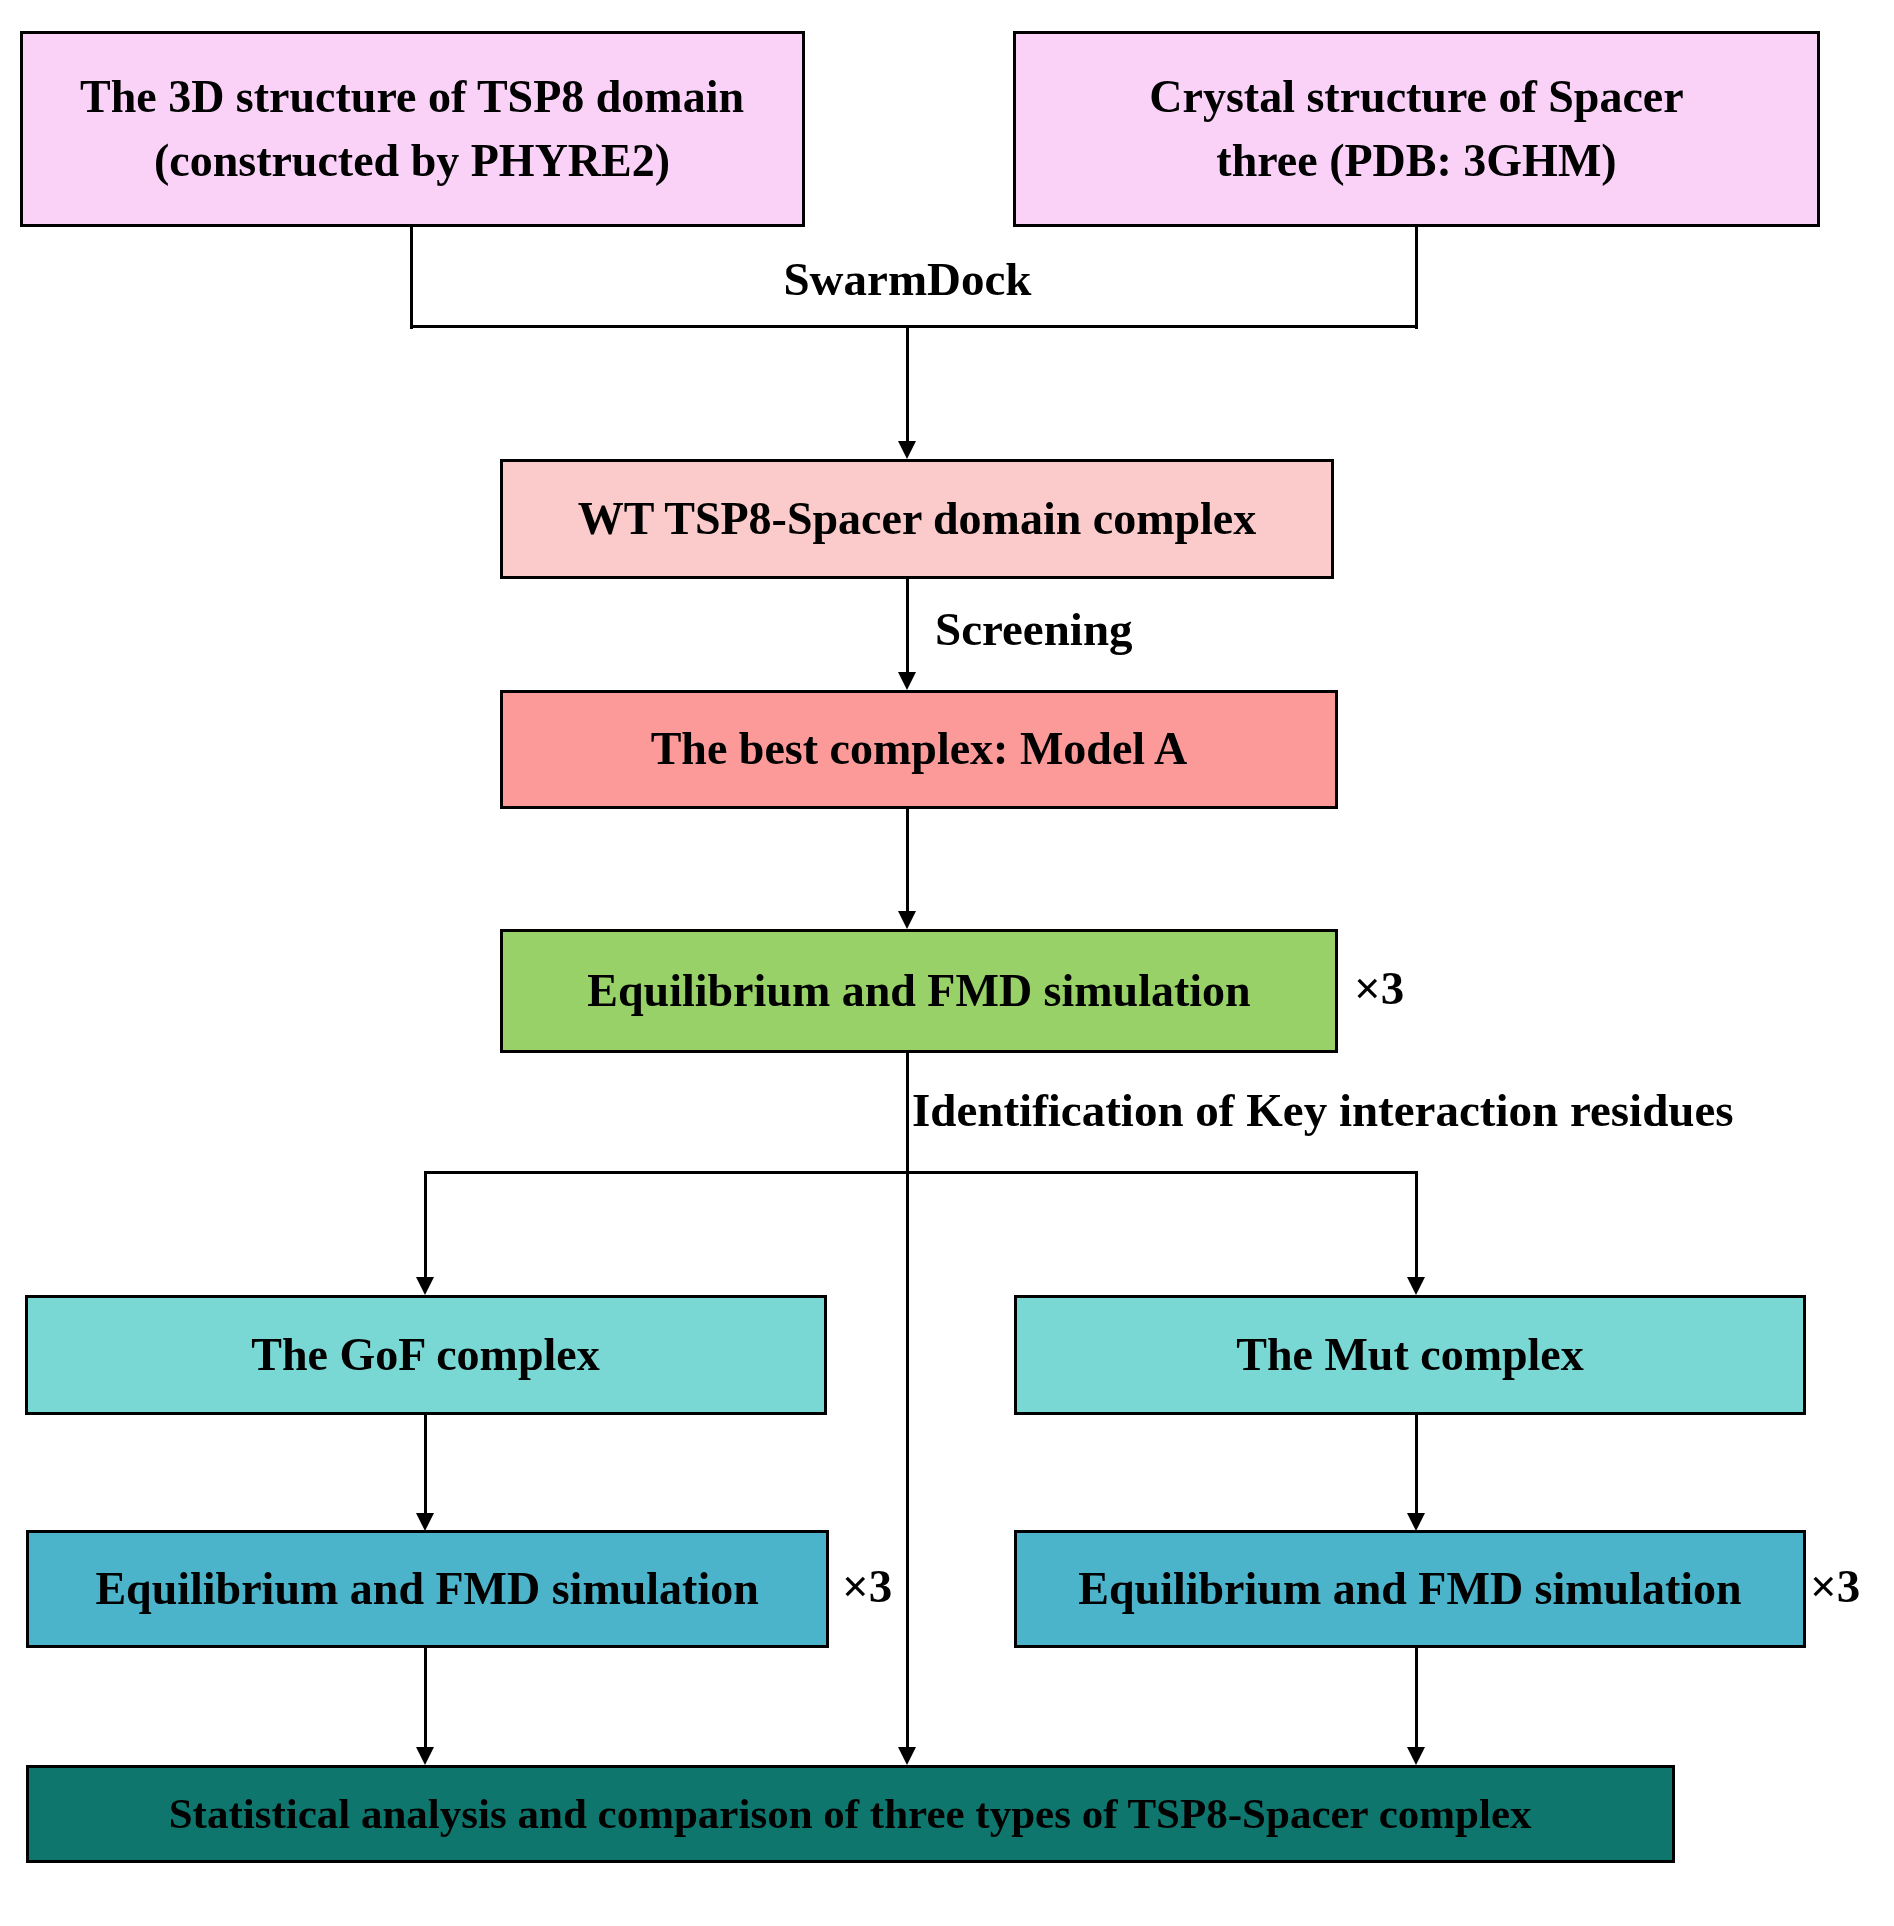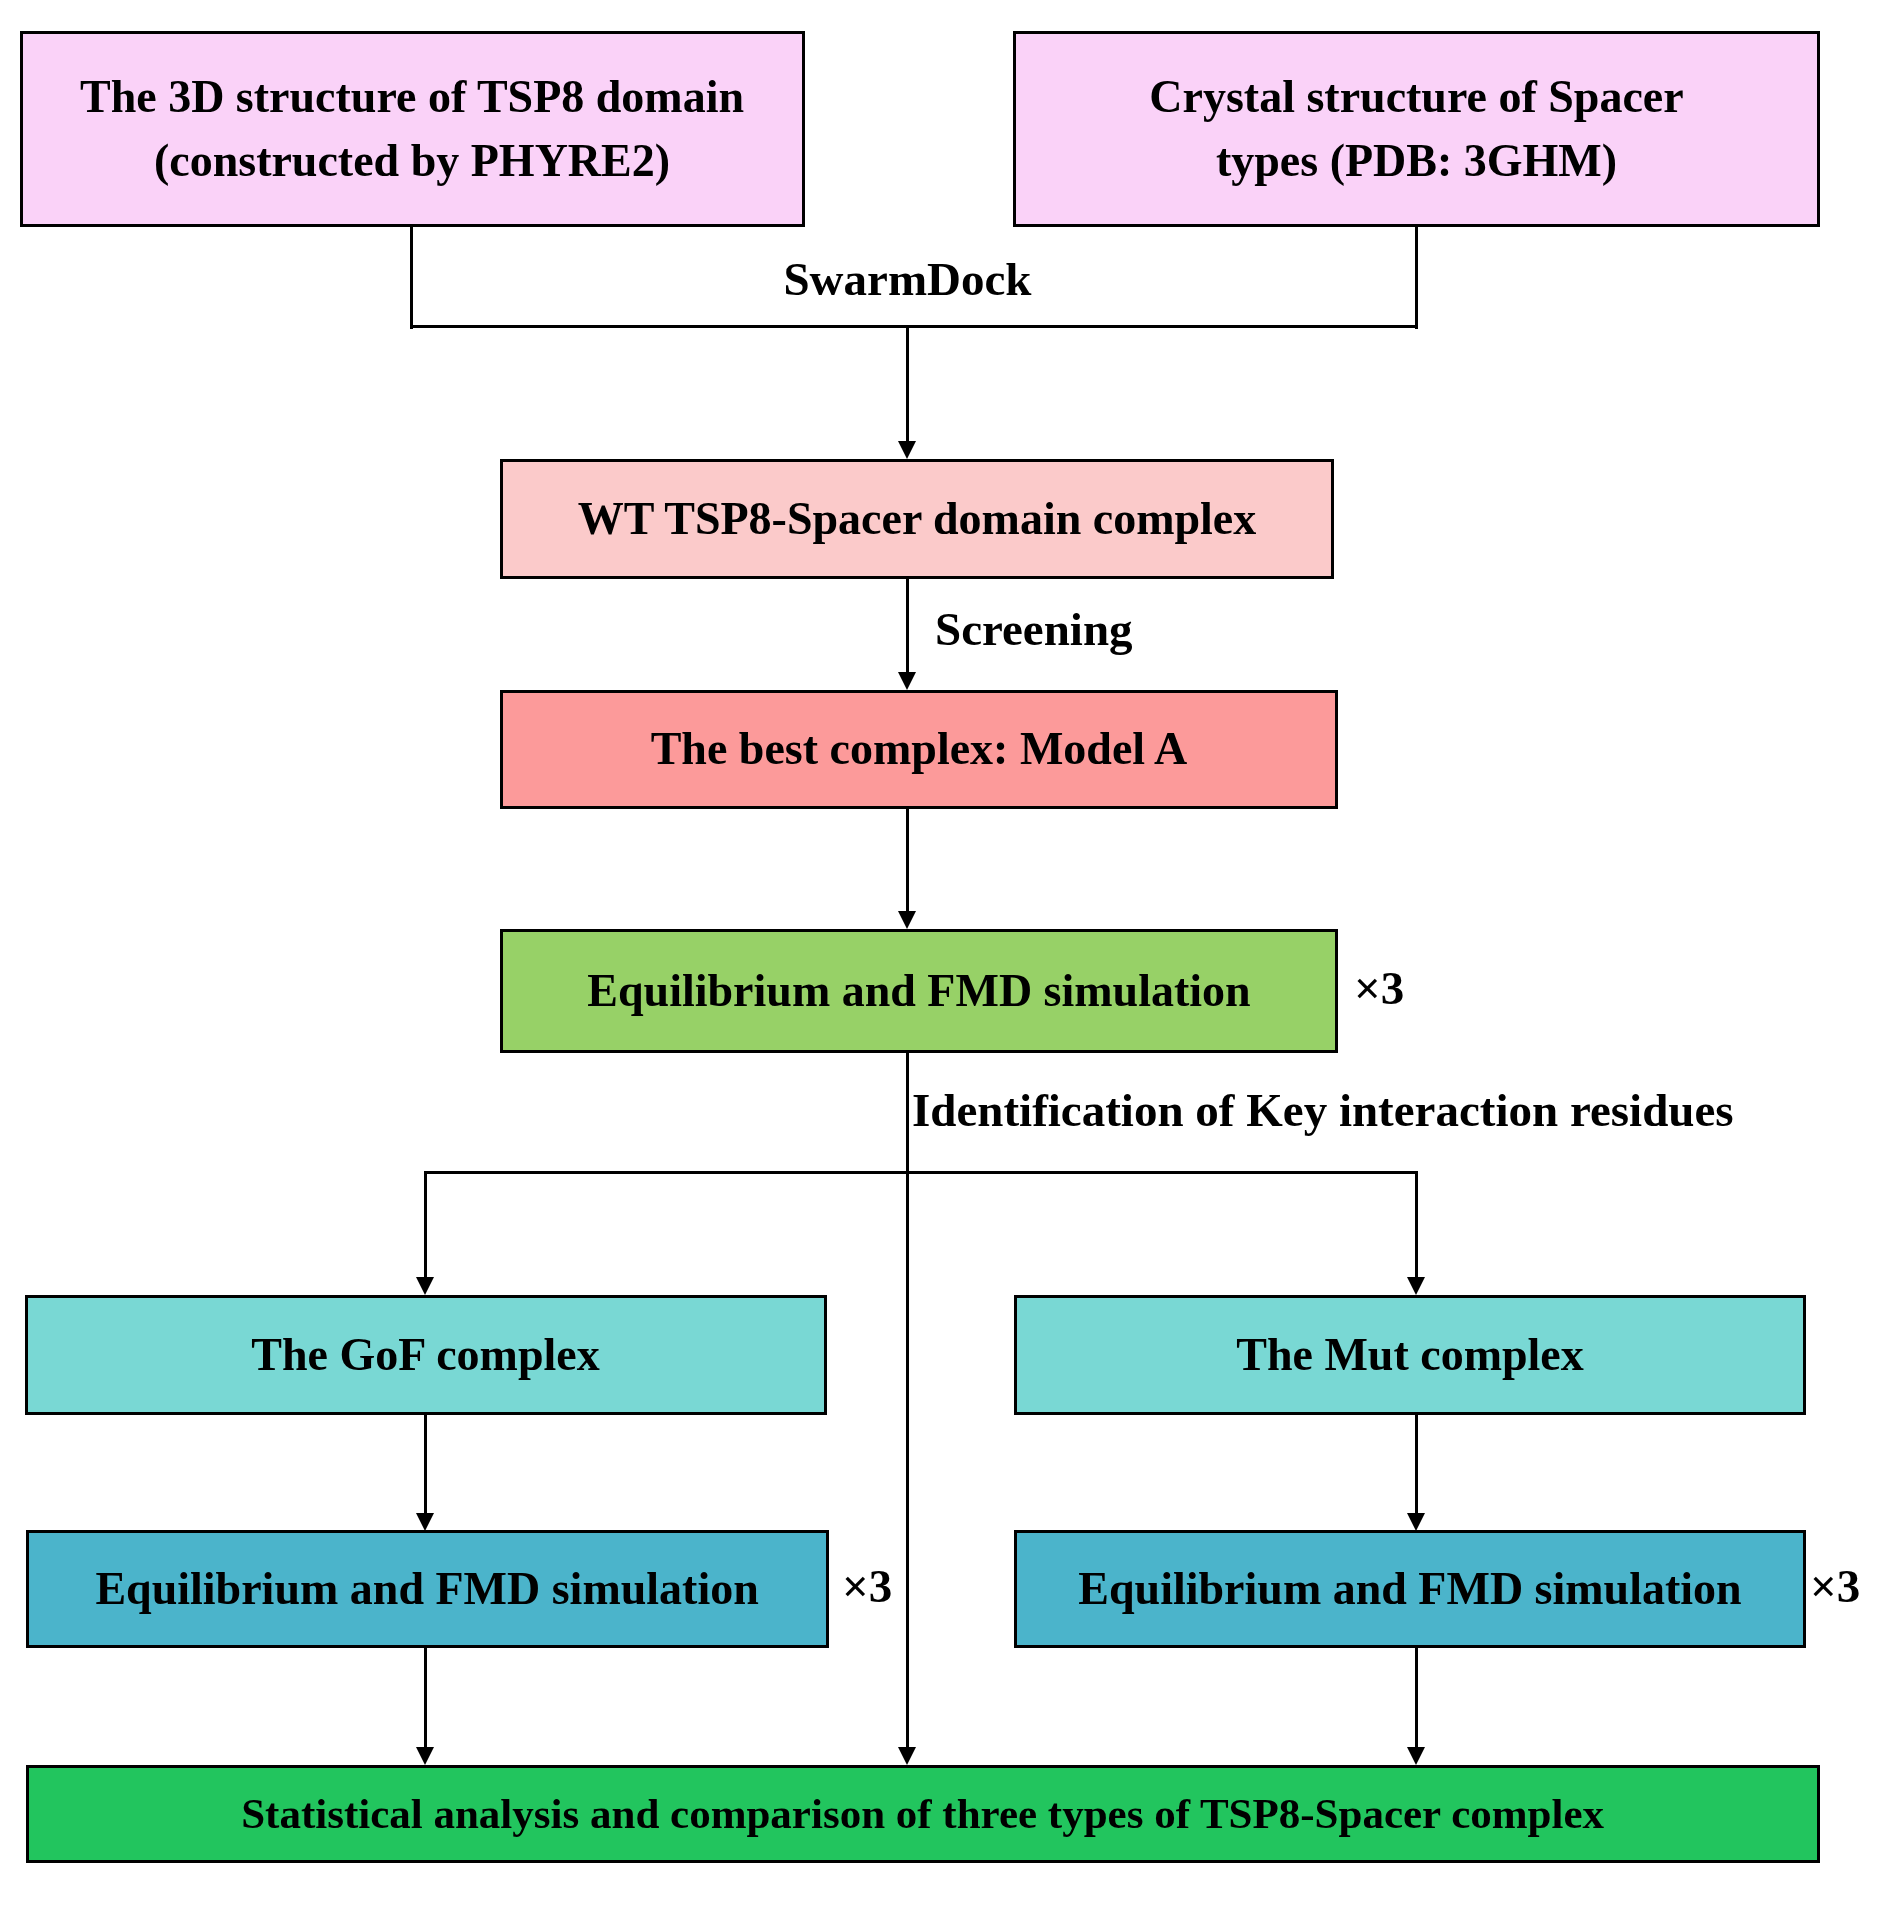--- a/index.html
+++ b/index.html
@@ -60,21 +60,21 @@
 
 <div id="canvas">
 
   <div class="node" style="left: 19.5px; top: 31px; width: 785px; height: 196px; background-color: rgb(250, 210, 248);">
     <span class="line">The 3D structure of TSP8 domain</span>
     <span class="line">(constructed by PHYRE2)</span>
   </div>
 
   <div class="node" style="left: 1013px; top: 31px; width: 807px; height: 196px; background-color: rgb(250, 210, 248);">
     <span class="line">Crystal structure of Spacer</span>
-    <span class="line">types (PDB: 3GHM)</span>
+    <span class="line">three (PDB: 3GHM)</span>
   </div>
 
   <div class="vline" style="left:410px; top:225px; width:3.3px; height:104px;"></div>
   <div class="vline" style="left:1415px; top:225px; width:3.3px; height:104px;"></div>
   <div class="hline" style="left:410px; top:325px; width:1008px; height:3.3px;"></div>
   <div class="edge-label" style="left:685px; top:252px; width:445px; text-align:center;">SwarmDock</div>
 
   <div class="vline" style="left:906px; top:325px; width:3.3px; height:117px;"></div>
   <div class="arrowhead" style="left:898px; top:441px;"></div>
 
@@ -134,18 +134,18 @@
     <span class="line">Equilibrium and FMD simulation</span>
   </div>
   <div class="mult" style="left:1810px; top:1559px;">×3</div>
 
   <div class="vline" style="left:424px; top:1648px; width:3.3px; height:100px;"></div>
   <div class="arrowhead" style="left:416px; top:1747px;"></div>
 
   <div class="vline" style="left:1415px; top:1648px; width:3.3px; height:100px;"></div>
   <div class="arrowhead" style="left:1407px; top:1747px;"></div>
 
-  <div class="node" style="left: 25.6px; top: 1765px; width: 1794px; height: 98px; font-size: 43px; background-color: #22c55e;">
+  <div class="node" style="left: 25.6px; top: 1765px; width: 1649px; height: 98px; font-size: 43px; background-color: #0f766e;">
     <span class="line">Statistical analysis and comparison of three types of TSP8-Spacer complex</span>
   </div>
 
 </div>
 
 
 </body></html>

